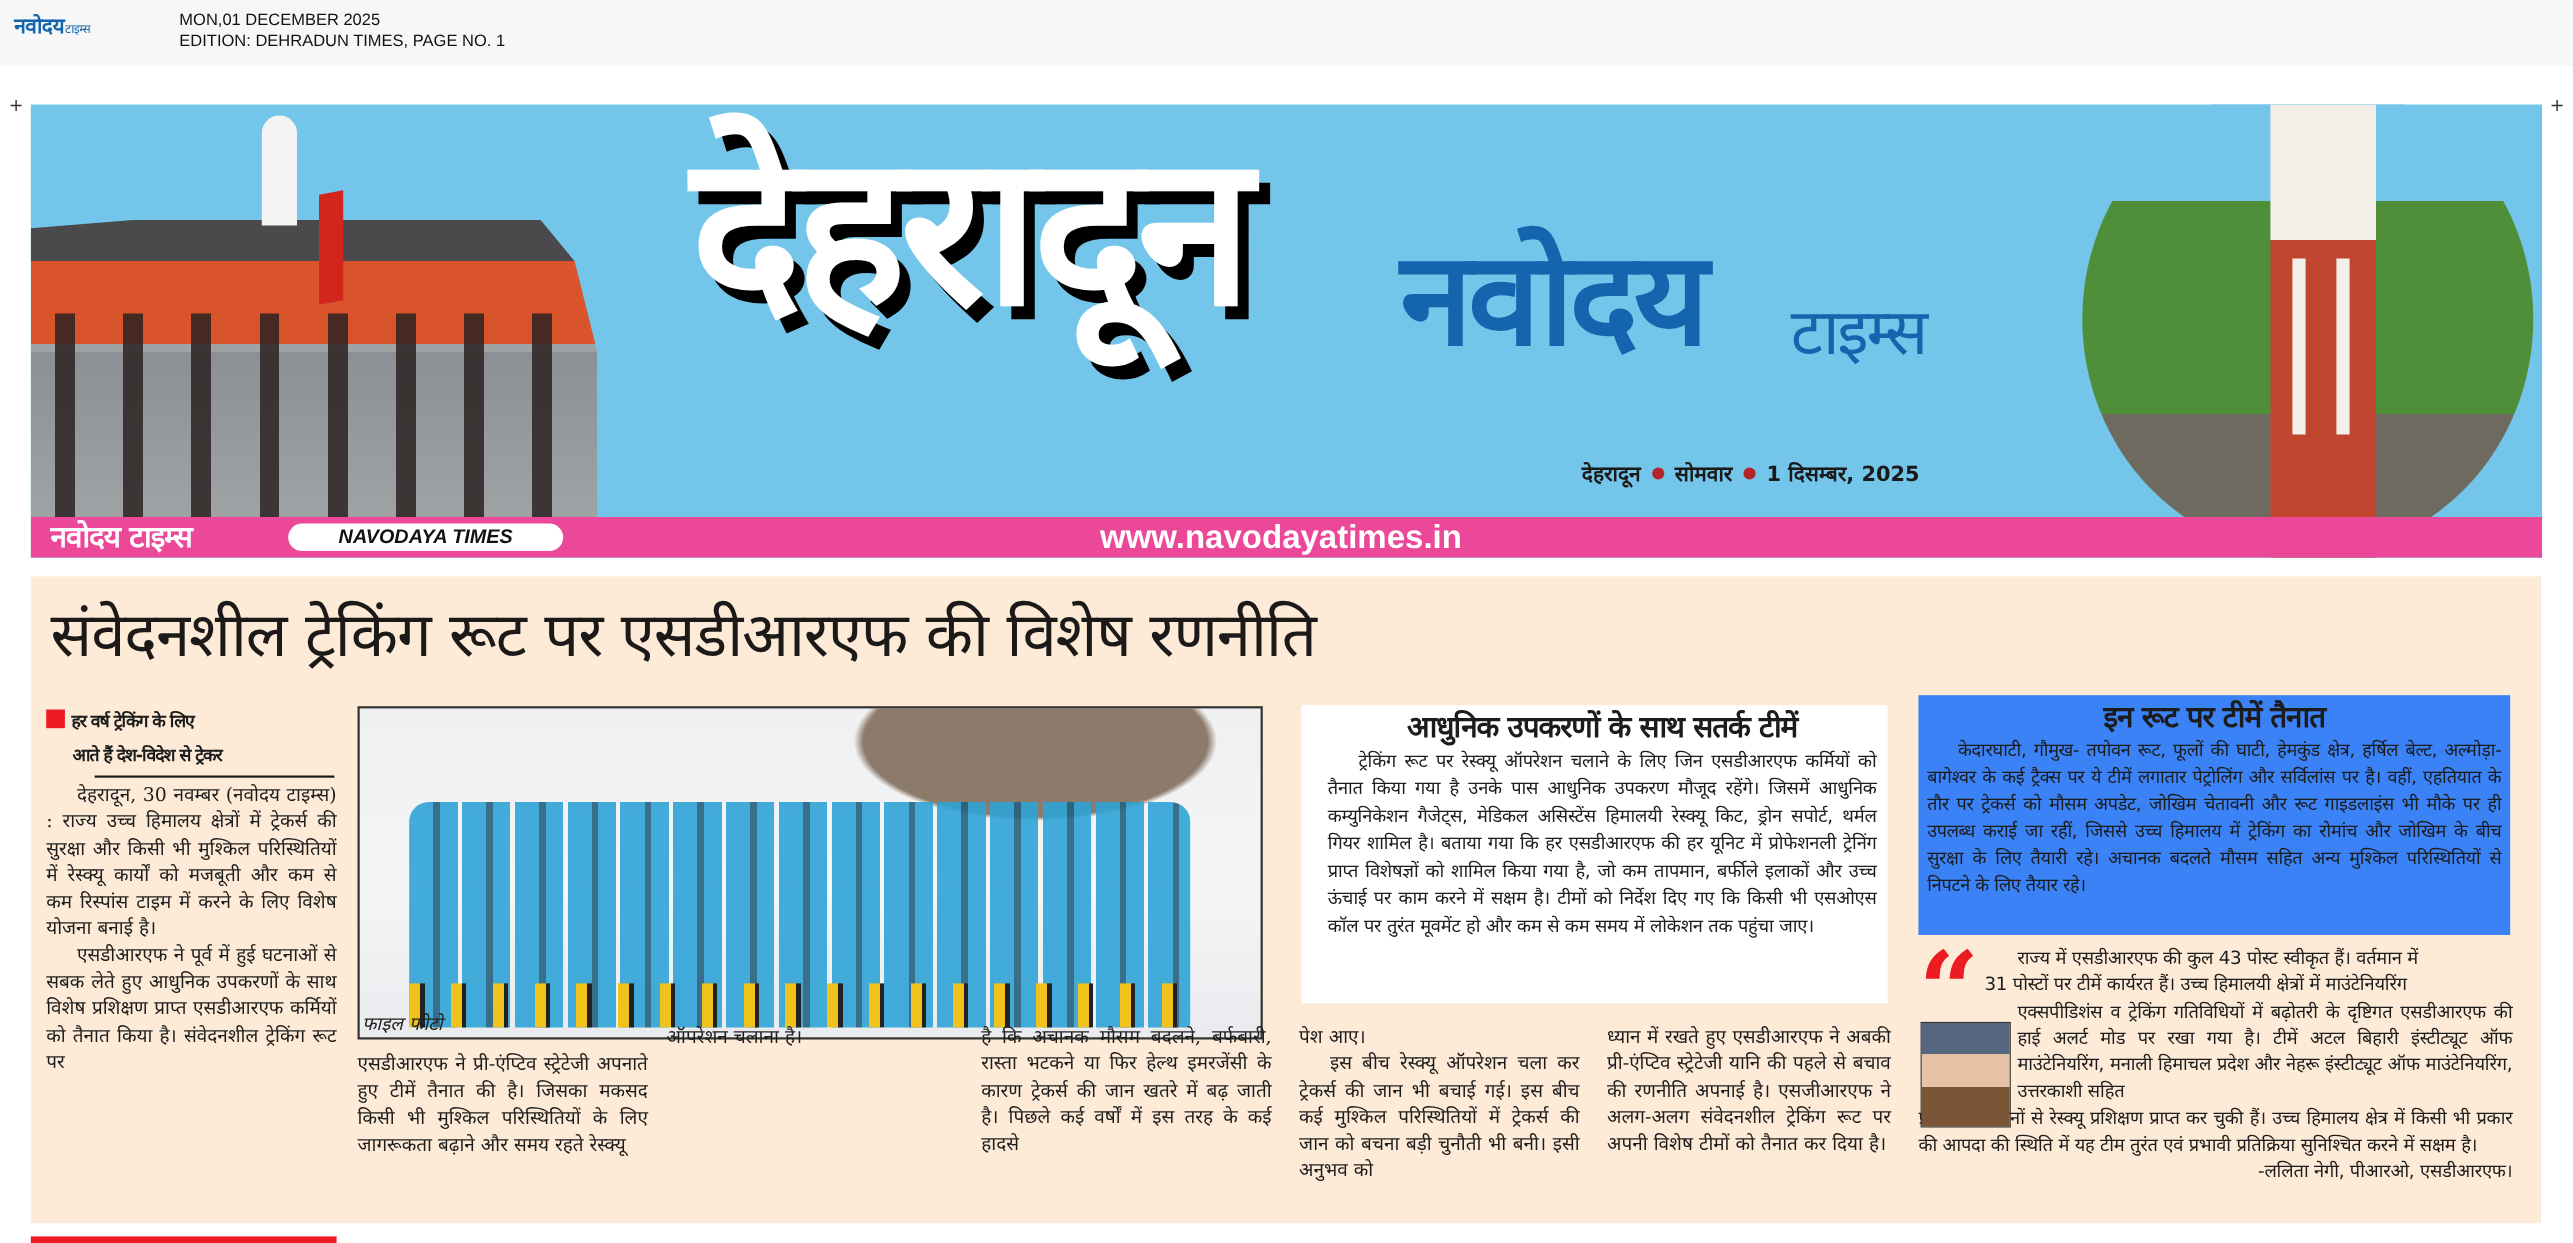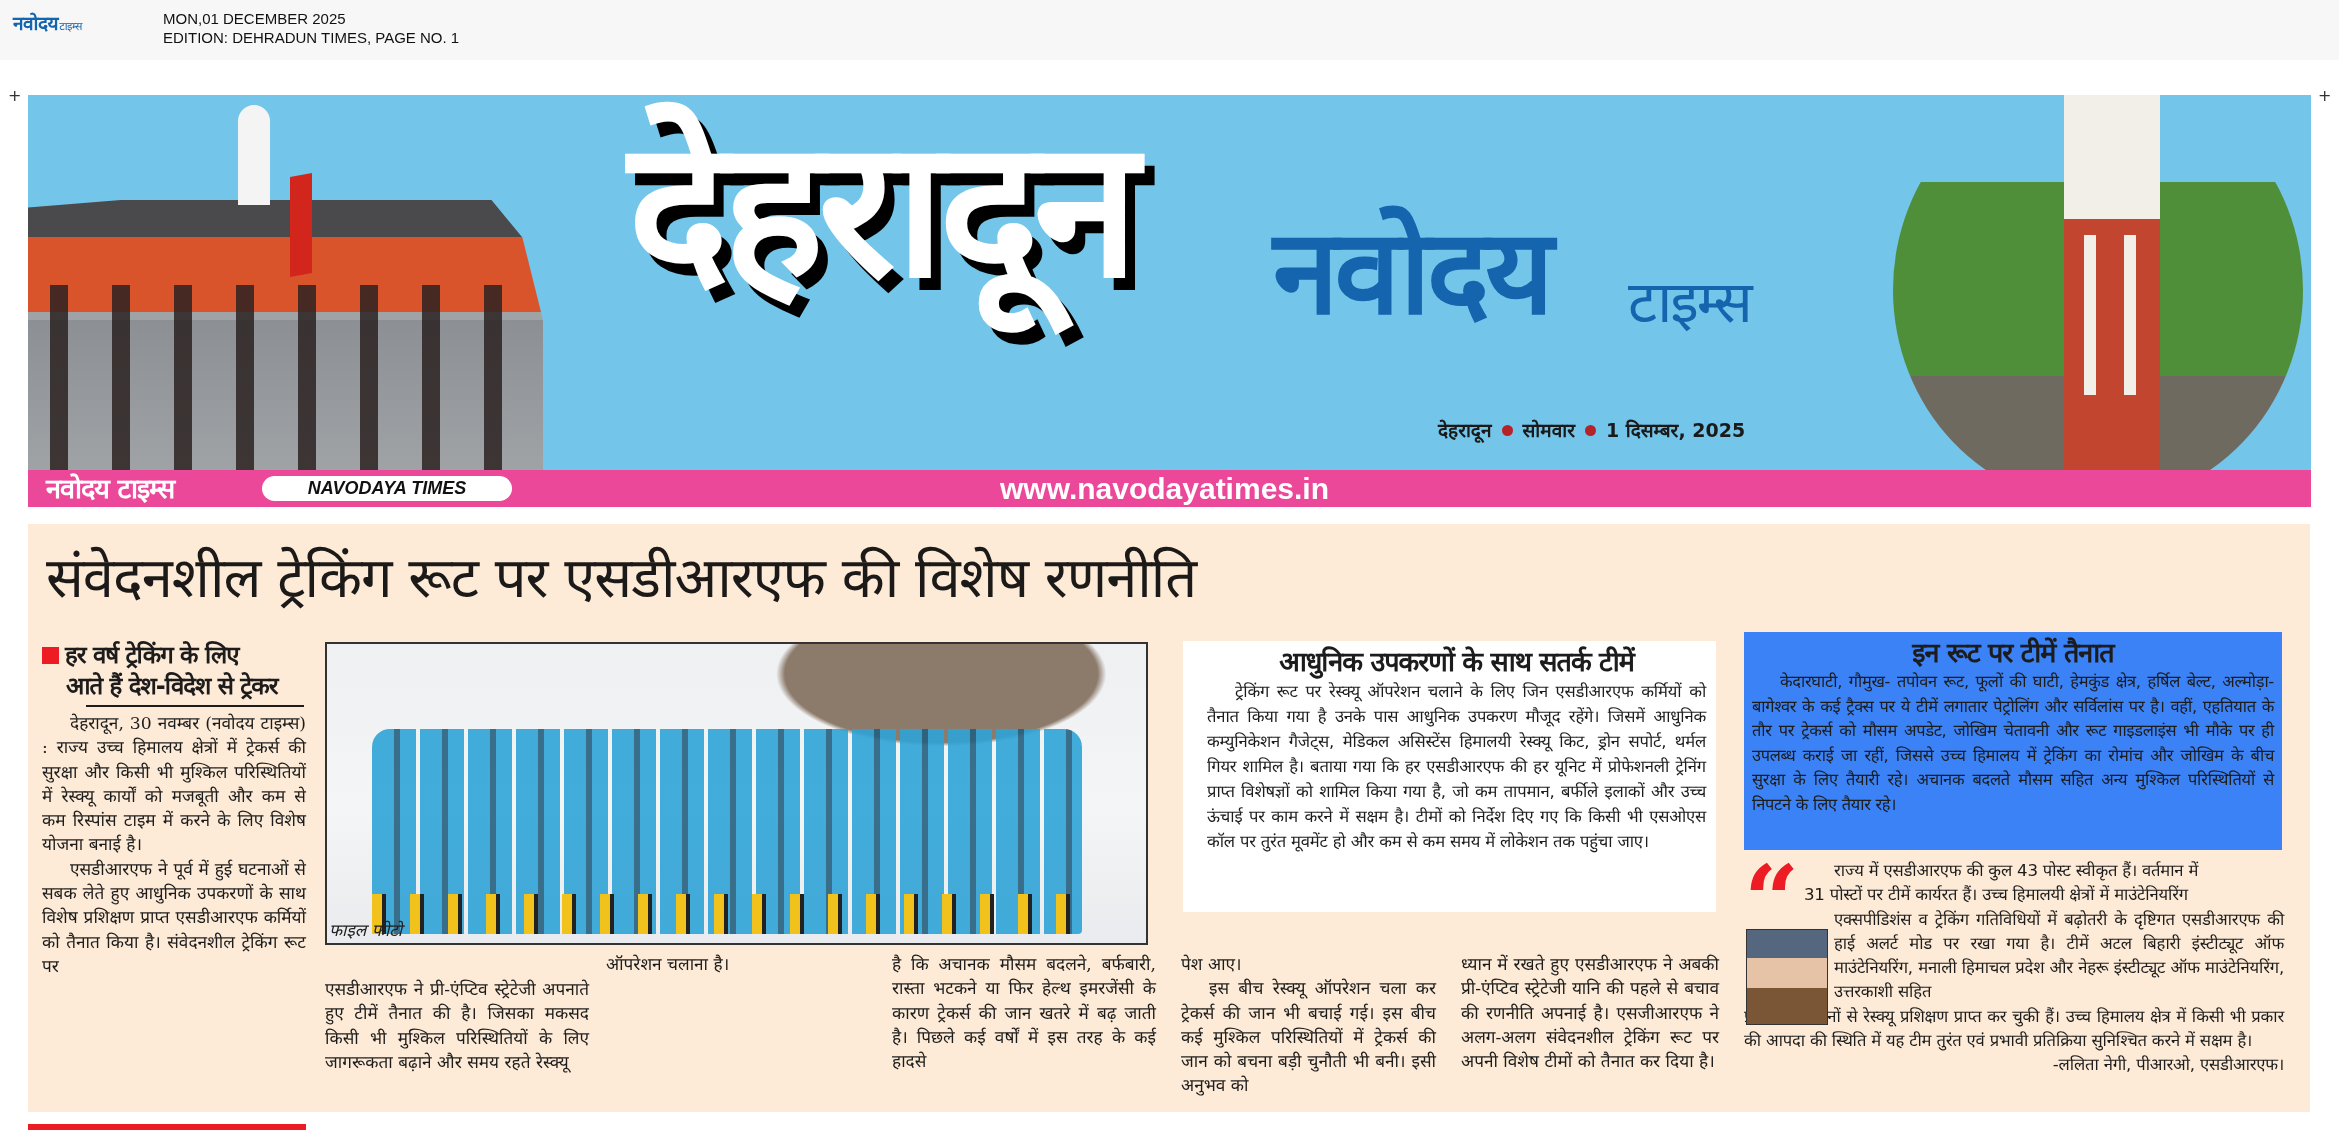--- a/index.html
+++ b/index.html
@@ -46,38 +46,38 @@
   .masthead .redstrip .url { position: absolute; left: 972px; top: 0; font-family: "Liberation Sans", sans-serif; font-weight: 700; font-size: 30px; line-height: 37px; color: #ffffff; }
 
   
   .story { position: absolute; left: 28px; top: 524px; width: 2282px; height: 588px; background: #fdebd7; }
   .headline { position: absolute; left: 18px; top: 2px; width: 2250px; font-family: "DejaVu Sans", sans-serif; font-size: 56px; line-height: 104px; color: #1c1a19; letter-spacing: -1px; white-space: nowrap; }
 
   .body-text { font-family: "DejaVu Serif", serif; font-size: 17.2px; line-height: 24.3px; color: #1c1c1c; text-align: justify; }
   .indent { text-indent: 28px; }
 
   .col-left { position: absolute; left: 14px; top: 116px; width: 264px; }
-  .sub-head { font-family: "DejaVu Sans", sans-serif; font-weight: 700; font-size: 24px; line-height: 31px; color: #1c1c1c; letter-spacing: -1px; }
+  .sub-head { font-family: "DejaVu Sans", sans-serif; font-weight: 700; font-size: 16px; line-height: 31px; color: #1c1c1c; letter-spacing: -1px; }
   .sub-head .sq { display: inline-block; width: 17px; height: 17px; background: #ed1c24; margin-right: 6px; vertical-align: -1px; }
   .sub-head .line2 { padding-left: 24px; display: block; }
   .sub-rule { width: 218px; height: 2px; background: #1c1c1c; margin: 3px 0 4px 44px; }
 
   .photo { position: absolute; left: 297px; top: 118px; width: 823px; height: 303px; border: 2px solid #333;
     background:
       radial-gradient(ellipse at 75% 10%, #8c7a6a 0 18%, transparent 19%),
       linear-gradient(180deg, #eef0f2 0%, #f4f5f6 55%, #e9ebee 100%);
     overflow: hidden; }
   .photo .group { position: absolute; left: 45px; top: 85px; width: 710px; height: 205px;
     background: repeating-linear-gradient(90deg, #2ea3d6 0 22px, #25607f 22px 28px, #2ea3d6 28px 44px, transparent 44px 48px);
     border-radius: 18px 18px 4px 4px; opacity: .9; }
   .photo .boots { position: absolute; left: 45px; top: 250px; width: 710px; height: 40px;
     background: repeating-linear-gradient(90deg, #f1c21b 0 10px, #222 10px 14px, transparent 14px 38px); }
   .photo .caption { position: absolute; left: 2px; bottom: 2px; font-family: "DejaVu Serif", serif; font-style: italic; font-size: 17px; color: #222; }
 
-  .col { position: absolute; width: 264px; margin-top: 21px; }
+  .col { position: absolute; width: 264px; }
   .col-b { left: 297px; top: 432px; }
   .col-c { left: 578px; top: 407px; }
   .col-d { left: 864px; top: 407px; }
   .col-e { left: 1153px; top: 407px; width: 255px; }
   .col-f { left: 1433px; top: 407px; width: 258px; }
 
   .box-equip { position: absolute; left: 1155px; top: 117px; width: 533px; height: 271px; background: #ffffff; padding: 4px 10px 0 24px; }
   .box-head { font-family: "DejaVu Sans", sans-serif; font-weight: 700; font-size: 27px; line-height: 34px; text-align: center; color: #1c1c1c; letter-spacing: -1px; }
   .box-equip .body-text { font-family: "DejaVu Sans", sans-serif; font-size: 16.6px; line-height: 25px; letter-spacing: -0.2px; }
 

